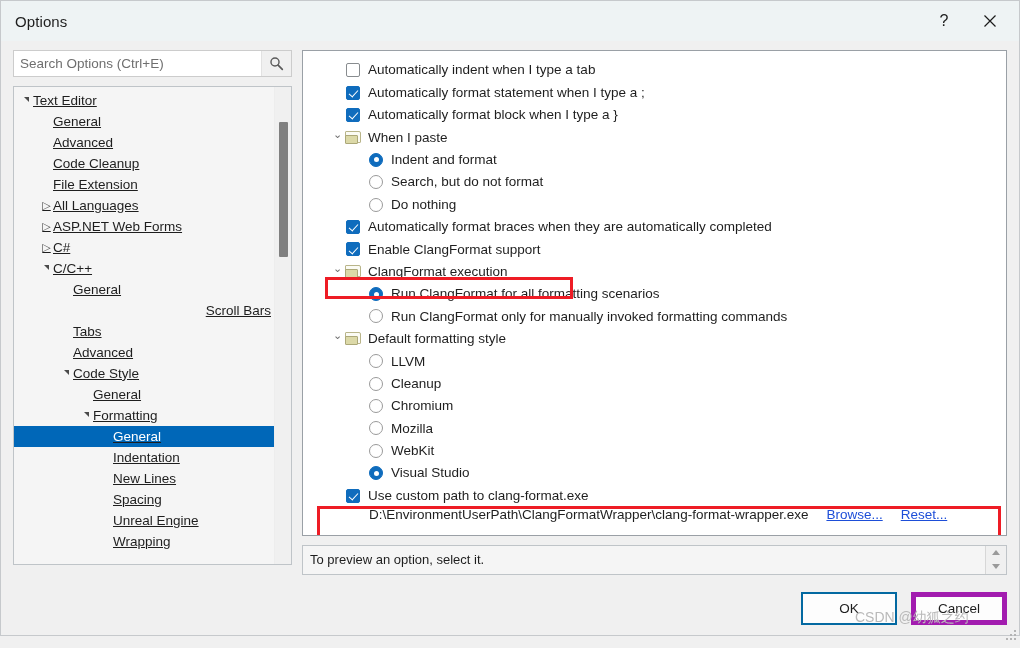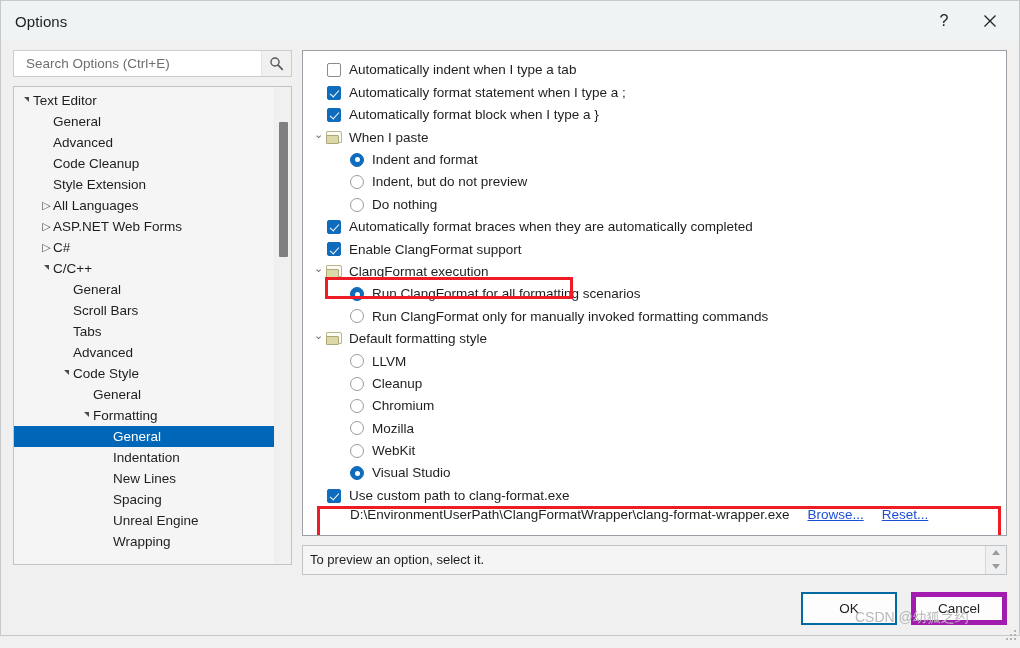--- a/index.html
+++ b/index.html
@@ -79,41 +79,42 @@
     display: flex;
     align-items: center;
     position: relative;
     margin-bottom: 9px;
   }
   #search-input {
     border: 0;
     outline: 0;
     flex: 1;
     height: 100%;
-    padding: 0 12px;
+    padding: 0 6px;
     font-family: "Liberation Sans", sans-serif;
     font-size: 13.5px;
     color: #0369a1;
     background: transparent;
   }
   #search-input::placeholder { color: #6f6f6f; opacity: 1; }
   #search-icon-box {
     width: 30px; height: 100%;
     background: #f0f0f0;
     border-left: 1px solid #e2e2e2;
     display: flex; align-items: center; justify-content: center;
   }
 
   #tree-panel {
     flex: 1;
     border: 1px solid #bfc4c8;
     background: #f5f5f5;
     position: relative;
     overflow: hidden;
     margin-bottom: 10px;
+    text-decoration: underline;
   }
   #tree-scroll {
     height: 100%;
     overflow: hidden;
     padding-top: 3px;
   }
   .tree-item {
     display: flex;
     align-items: center;
     height: 21px;
@@ -162,21 +163,21 @@
     flex: 1;
     display: flex;
     flex-direction: column;
     margin-left: 10px;
     min-width: 0;
   }
   #options-panel {
     flex: 1;
     border: 1px solid #9aa0a6;
     background: #ffffff;
-    padding: 8px 6px 6px 0;
+    padding: 8px 6px 6px 19px;
     overflow: hidden;
     position: relative;
     margin-bottom: 9px;
   }
   .opt-row {
     display: flex;
     align-items: center;
     height: 22.4px;
     white-space: nowrap;
     font-size: 13.5px;
@@ -455,21 +456,21 @@
             <div class="tree-item" style="padding-left: 26px;">
               <span class="tw none"></span>
               <span class="label">Advanced</span>
             </div>
             <div class="tree-item" style="padding-left: 26px;">
               <span class="tw none"></span>
               <span class="label">Code Cleanup</span>
             </div>
             <div class="tree-item" style="padding-left: 26px;">
               <span class="tw none"></span>
-              <span class="label">Style Extension</span>
+              <span class="label">File Extension</span>
             </div>
             <div class="tree-item" style="padding-left: 26px;">
               <span class="tw">
                 <span style="font-size:11px;line-height:1;color:#4a4a4a">▷</span>
               </span>
               <span class="label">All Languages</span>
             </div>
             <div class="tree-item" style="padding-left: 26px;">
               <span class="tw">
                 <span style="font-size:11px;line-height:1;color:#4a4a4a">▷</span>
@@ -485,21 +486,21 @@
             <div class="tree-item" style="padding-left: 26px;">
               <span class="tw">
                 <span style="display:inline-block;width:0;height:0;border-left:5px solid transparent;border-top:5px solid #4a4a4a;transform:translateY(-1px)"></span>
               </span>
               <span class="label">C/C++</span>
             </div>
             <div class="tree-item" style="padding-left: 46px;">
               <span class="tw none"></span>
               <span class="label">General</span>
             </div>
-            <div class="tree-item" style="padding-left: 46px;">
+            <div class="tree-item" style="padding-left: 46px; justify-content: flex-end;">
               <span class="tw none"></span>
               <span class="label">Scroll Bars</span>
             </div>
             <div class="tree-item" style="padding-left: 46px;">
               <span class="tw none"></span>
               <span class="label">Tabs</span>
             </div>
             <div class="tree-item" style="padding-left: 46px;">
               <span class="tw none"></span>
               <span class="label">Advanced</span>
@@ -575,21 +576,21 @@
                 <span class="front"></span>
               </span>
               <span class="txt">When I paste</span>
             </div>
             <div class="opt-row indent-1">
               <span class="rb checked"></span>
               <span class="txt">Indent and format</span>
             </div>
             <div class="opt-row indent-1">
               <span class="rb"></span>
-              <span class="txt">Indent, but do not preview</span>
+              <span class="txt">Search, but do not format</span>
             </div>
             <div class="opt-row indent-1">
               <span class="rb"></span>
               <span class="txt">Do nothing</span>
             </div>
             <div class="opt-row indent-0">
               <span class="cb checked"></span>
               <span class="txt">Automatically format braces when they are automatically completed</span>
             </div>
             <div class="opt-row indent-0">

